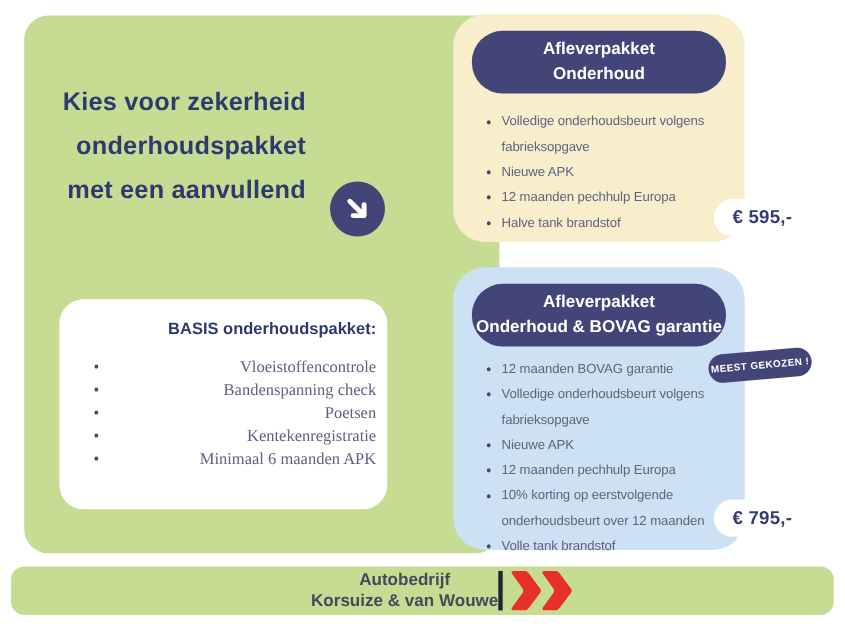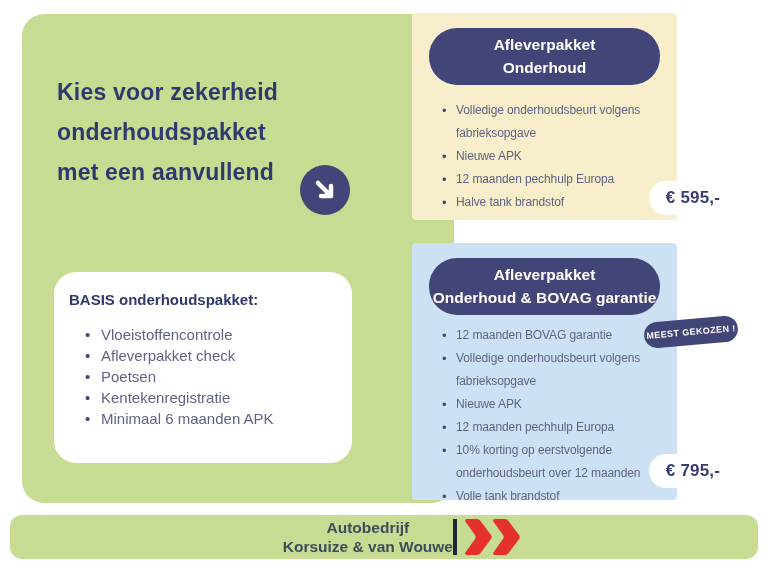--- a/index.html
+++ b/index.html
@@ -9,21 +9,21 @@
     font-family: "Liberation Sans", sans-serif;
     position: relative;
     overflow: hidden;
   }
   .page { position: absolute; inset: 0; }
 
   
   .intro-panel {
     position: absolute; left: 22px; top: 14px;
     width: 432px; height: 489px;
-    background: #c6dc93; border-radius: 22px;
+    background: #c6dc93; border-radius: 22px; text-align: right;
   }
   .intro-heading {
     position: absolute; left: 35px; top: 58px;
     color: #2e3a6e; font-weight: bold; font-size: 23px;
     line-height: 40px; letter-spacing: 0.2px;
   }
   .intro-heading div { white-space: nowrap; }
   .arrow-circle {
     position: absolute; left: 278px; top: 151px;
     width: 50px; height: 50px; border-radius: 50%;
@@ -33,32 +33,32 @@
     position: absolute; left: 32px; top: 258px;
     width: 298px; height: 191px;
     background: #ffffff; border-radius: 22px;
     padding: 17px 10px 0 15px;
   }
   .basis-title {
     color: #2e3a6e; font-weight: bold; font-size: 15px; line-height: 22px;
   }
   .basis-title div { white-space: nowrap; }
   .bullet-list { list-style: none; }
-  .basis-box .bullet-list { margin-top: 13px; padding-left: 16px; }
+  .basis-box .bullet-list { margin-top: 13px; padding-left: 16px; font-family: Liberation Serif, serif; }
   .bullet-list li {
     position: relative; color: #5f6384; font-size: 15px;
     line-height: 21px; padding-left: 16px;
   }
   .bullet-list li::before {
     content: "•"; position: absolute; left: 0; top: 0; color: #44486e;
   }
 
   
   .package-card {
-    position: absolute; left: 412px; width: 265px; border-radius: 4px;
+    position: absolute; left: 412px; width: 265px; border-radius: 29px;
   }
   .package-card.cream { top: 13px; height: 207px; background: #f8eecb; }
   .package-card.blue  { top: 243px; height: 257px; background: #cde1f5; }
   .card-header {
     position: absolute; left: 17px; right: 17px; top: 15px;
     background: #414577; border-radius: 28px;
     color: #ffffff; font-weight: bold; font-size: 15.5px;
     text-align: center; line-height: 23px; padding: 5px 0 6px 0;
   }
   .card-header div { white-space: nowrap; }
@@ -122,21 +122,21 @@
       <svg width="26" height="26" viewBox="0 0 26 26">
         <path d="M6 6 L19 19 M19 19 L19 9 M19 19 L9 19" stroke="#ffffff" stroke-width="4.5" fill="none" stroke-linecap="round" stroke-linejoin="round"></path>
       </svg>
     </div>
     <div class="basis-box">
       <div class="basis-title">
         <div>BASIS onderhoudspakket:</div>
       </div>
       <ul class="bullet-list">
         <li>Vloeistoffencontrole</li>
-        <li>Afleverpakket check</li>
+        <li>Bandenspanning check</li>
         <li>Poetsen</li>
         <li>Kentekenregistratie</li>
         <li>Minimaal 6 maanden APK</li>
       </ul>
     </div>
   </section>
 
   <section class="package-card cream">
     <header class="card-header">
       <div>Afleverpakket</div>

